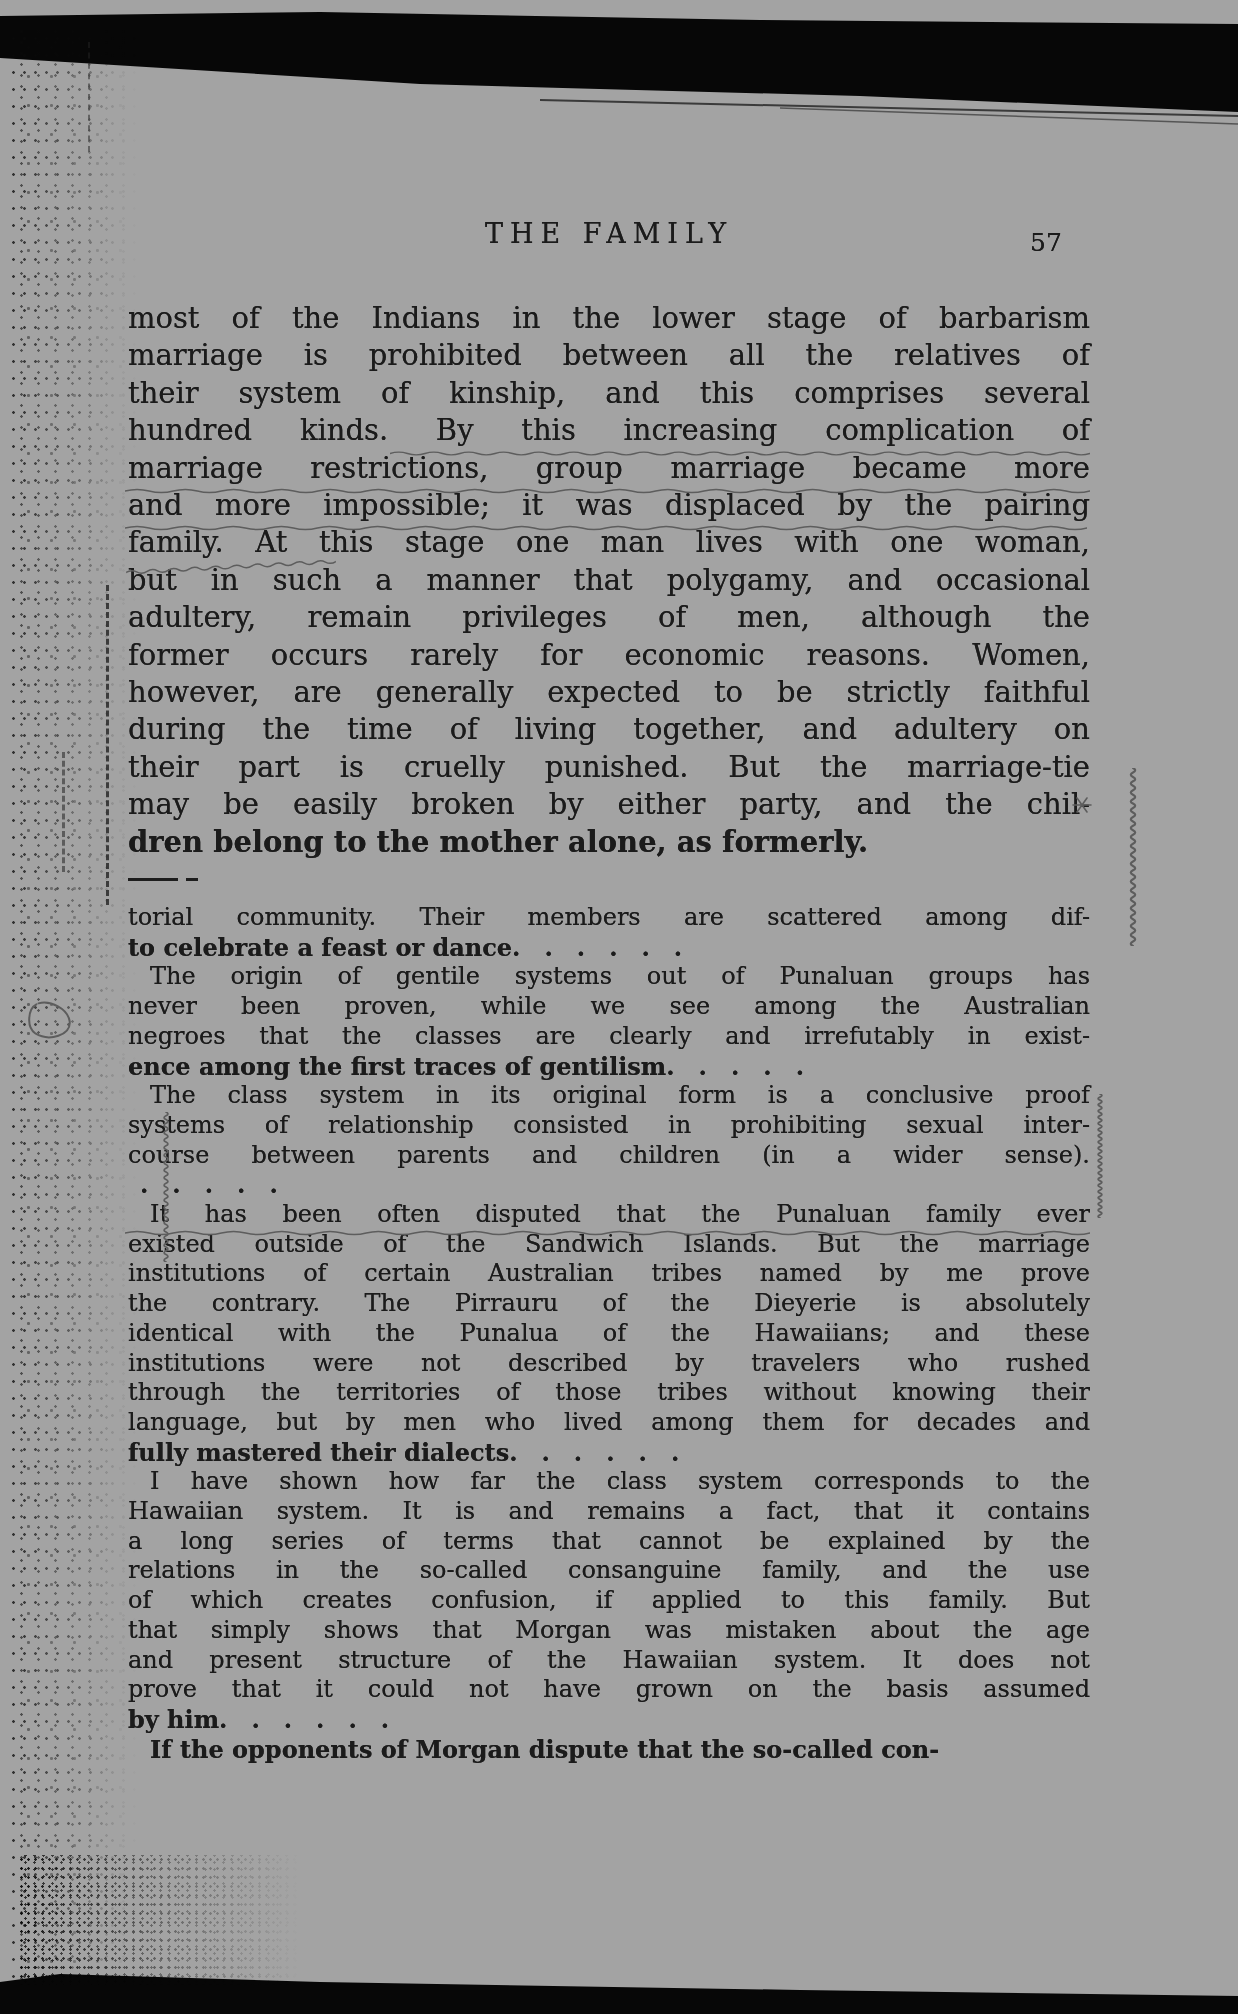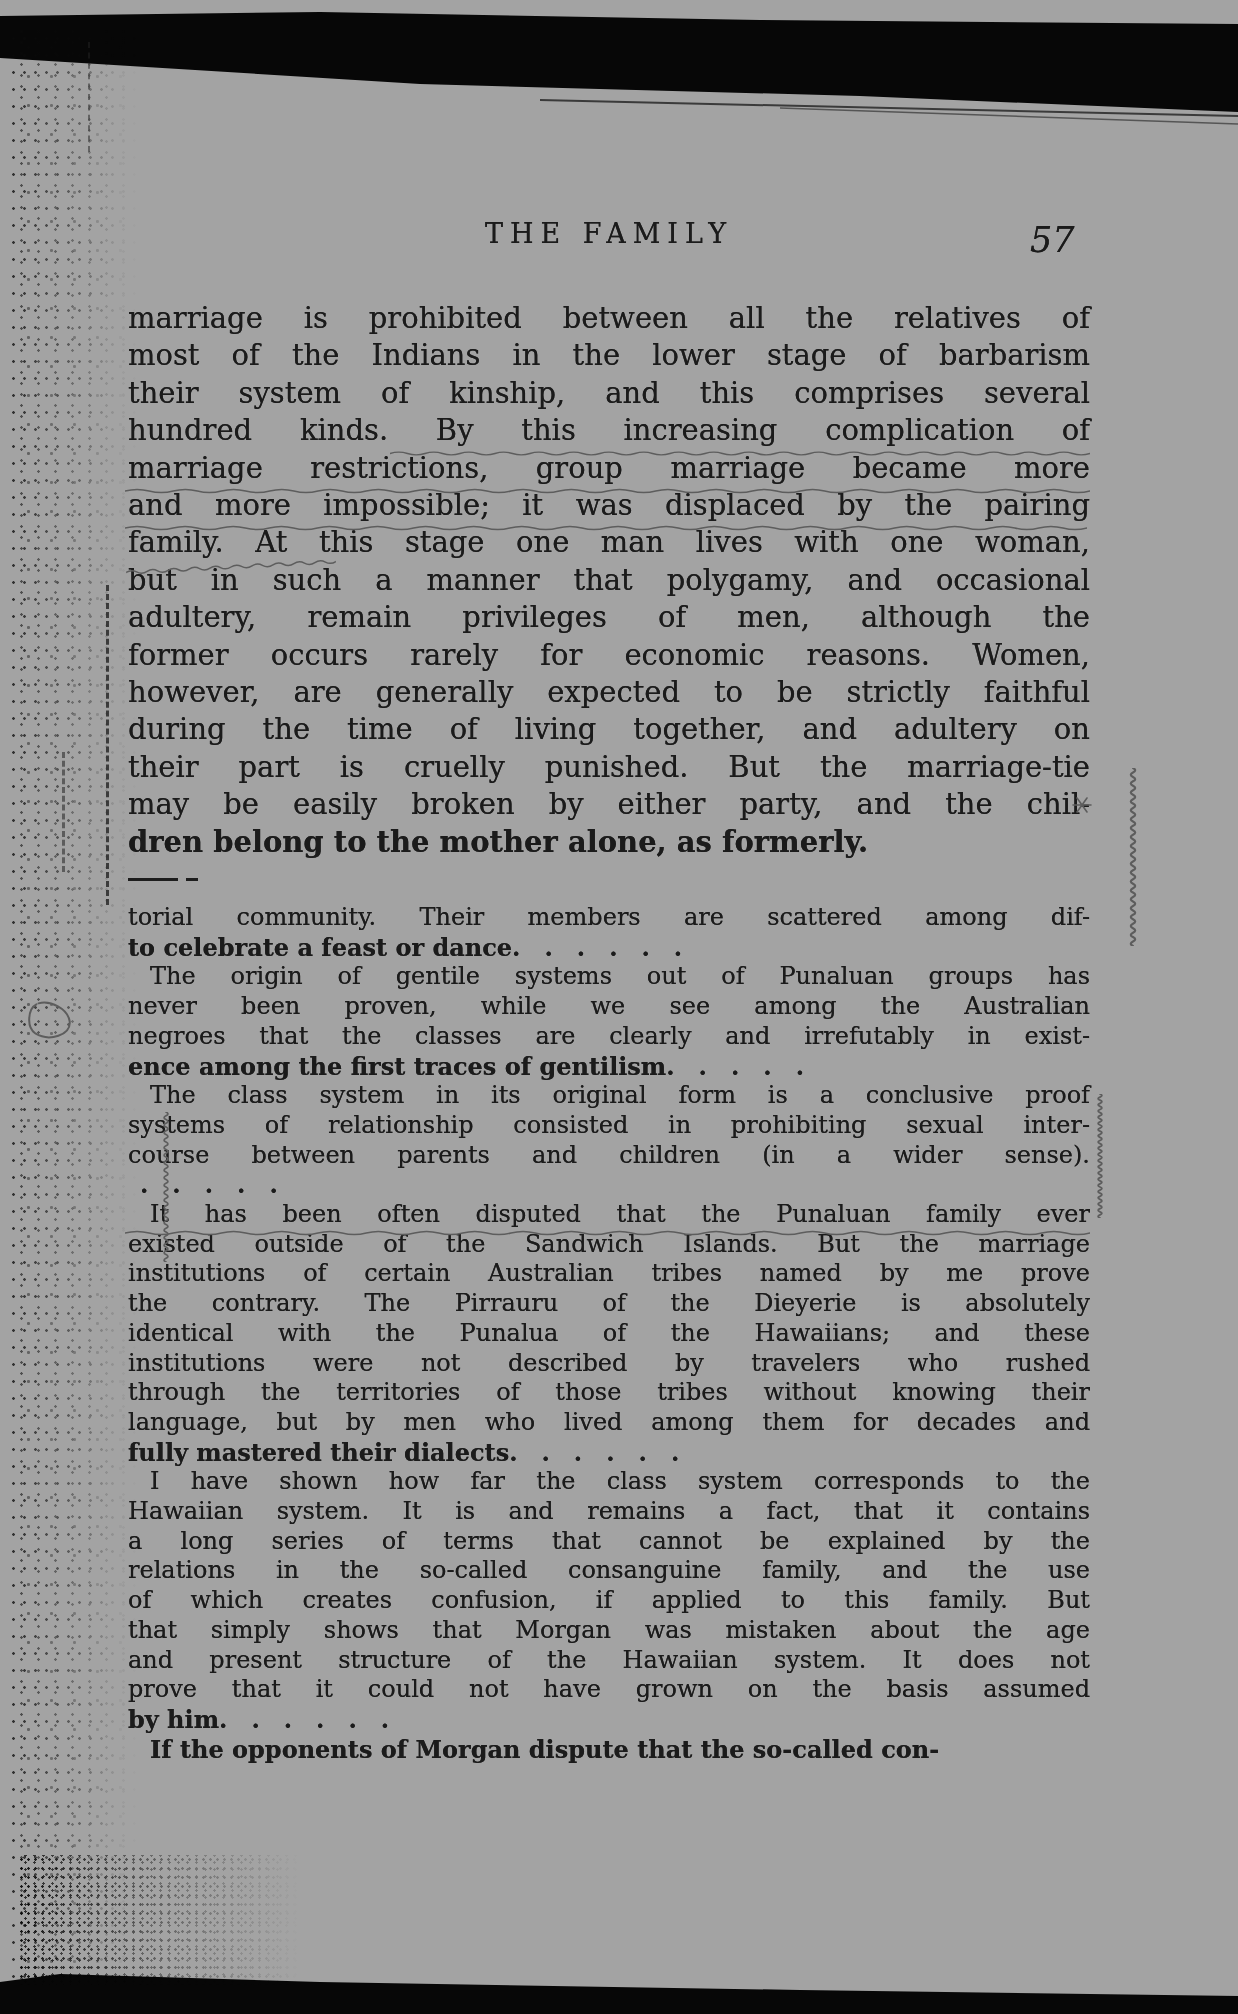--- a/index.html
+++ b/index.html
@@ -41,22 +41,22 @@
   .streak.s1{left:106px;top:585px;height:320px;border-left:3px dashed rgba(25,25,25,.75);}
   .streak.s2{left:62px;top:752px;height:120px;border-left:3px dashed rgba(35,35,35,.55);}
   .streak.s3{left:88px;top:42px;height:110px;border-left:2px dashed rgba(35,35,35,.5);}
   
   .header-title{
     position:absolute;left:128px;top:218px;width:962px;
     text-align:center;font-size:27px;letter-spacing:7px;
     text-shadow:0 0 .6px rgba(0,0,0,.75);
   }
   .page-number{
-    position:absolute;left:1030px;top:220px;
-    font-size:35px;font-style:italic;
+    position:absolute;left:1030px;top:228px;
+    font-size:25px;
     text-shadow:0 0 .6px rgba(0,0,0,.75);
   }
   .main-text{
     position:absolute;left:128px;top:300px;width:962px;
     font-size:29px;line-height:37.4px;
     text-shadow:0 0 .6px rgba(0,0,0,.7);
   }
   .excerpt-text{
     position:absolute;left:128px;top:903px;width:962px;
     font-size:24px;line-height:29.7px;
@@ -94,22 +94,22 @@
   <div class="speckle"></div>
   <div class="patch"></div>
   <div class="streak s1"></div>
   <div class="streak s2"></div>
   <div class="streak s3"></div>
 
   <div class="header-title">THE FAMILY</div>
   <div class="page-number">57</div>
 
   <div class="main-text">
+      <div class="line">most of the Indians in the lower stage of barbarism</div>
       <div class="line">marriage is prohibited between all the relatives of</div>
-      <div class="line">most of the Indians in the lower stage of barbarism</div>
       <div class="line">their system of kinship, and this comprises several</div>
       <div class="line">hundred kinds. By this increasing complication of</div>
       <div class="line">marriage restrictions, group marriage became more</div>
       <div class="line">and more impossible; it was displaced by the pairing</div>
       <div class="line">family. At this stage one man lives with one woman,</div>
       <div class="line">but in such a manner that polygamy, and occasional</div>
       <div class="line">adultery, remain privileges of men, although the</div>
       <div class="line">former occurs rarely for economic reasons. Women,</div>
       <div class="line">however, are generally expected to be strictly faithful</div>
       <div class="line">during the time of living together, and adultery on</div>

